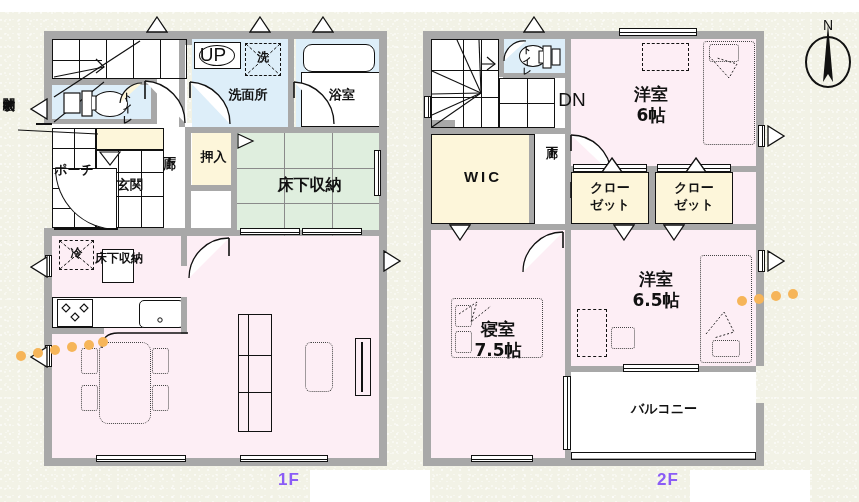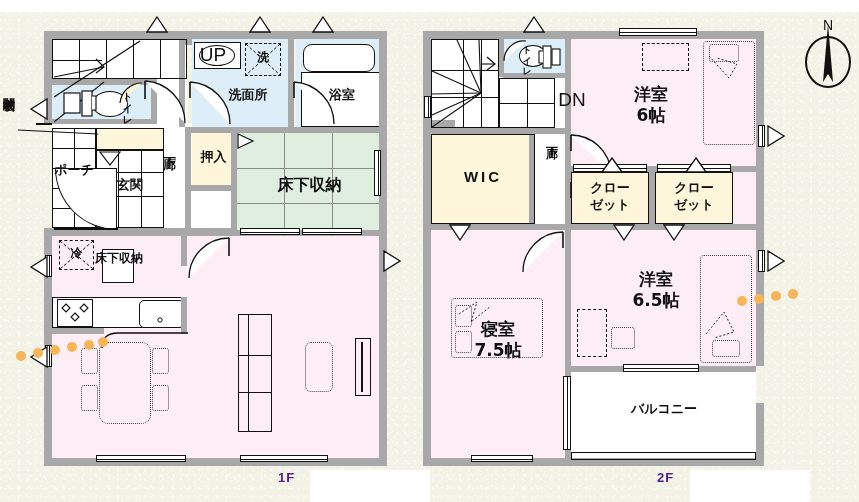--- a/index.html
+++ b/index.html
@@ -32,21 +32,21 @@
   .line{position:absolute;background:#111;}
   .dash{position:absolute;border:1px dashed #111;box-sizing:border-box;}
   .dot{position:absolute;border:1px dotted #444;box-sizing:border-box;}
 
   .lbl{position:absolute;color:#111;white-space:nowrap;line-height:1.08;
        text-align:center;font-weight:700;}
   .lbl.n{font-weight:400;margin-left:48px;}
   .vlbl{position:absolute;color:#111;writing-mode:vertical-rl;
         font-weight:700;line-height:1.0;letter-spacing:0px;}
 
-  .floor-tag{position:absolute;font-size:13px;font-weight:700;color:#4c1d95;
+  .floor-tag{position:absolute;font-size:17px;font-weight:700;color:#8b5cf6;
              letter-spacing:1px;font-family:"Liberation Sans",sans-serif;}
 
   
   .arc{position:absolute;border:1.3px solid #111;box-sizing:border-box;background:#fff;}
 
   
   .win{position:absolute;background:#fff;border:1.2px solid #111;box-sizing:border-box;}
   .win::after{content:"";position:absolute;left:0;right:0;top:50%;height:1px;background:#111;}
   .winv{position:absolute;background:#fff;border:1.2px solid #111;box-sizing:border-box;}
   .winv::after{content:"";position:absolute;top:0;bottom:0;left:50%;width:1px;background:#111;}

